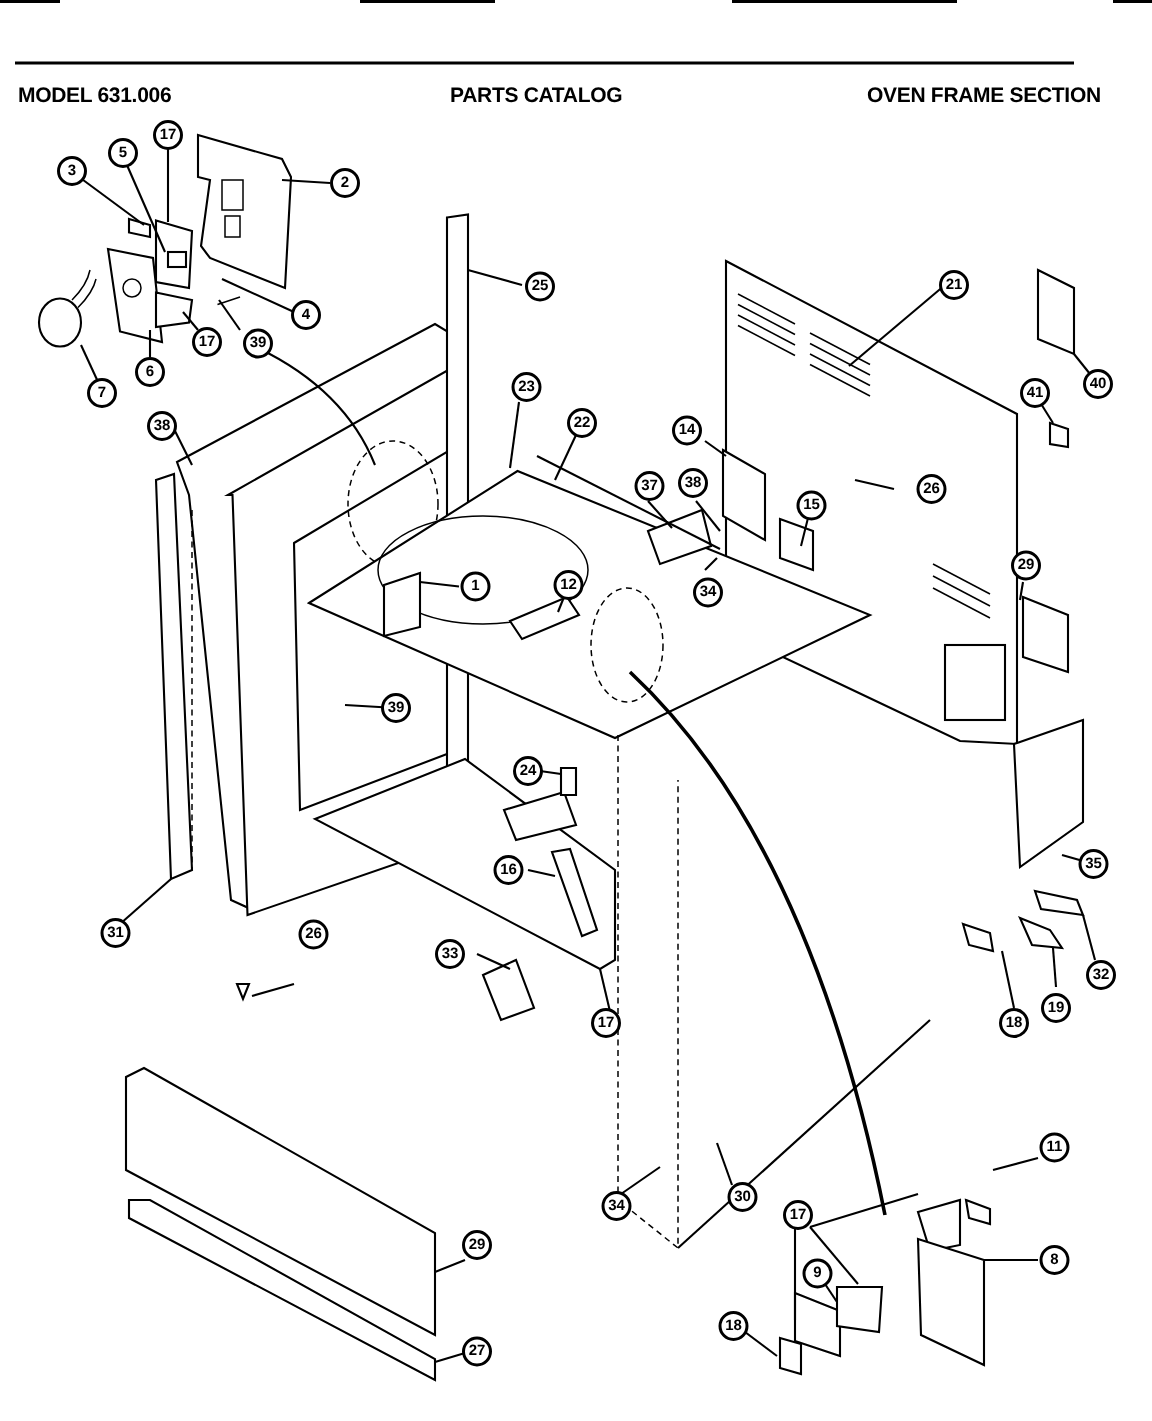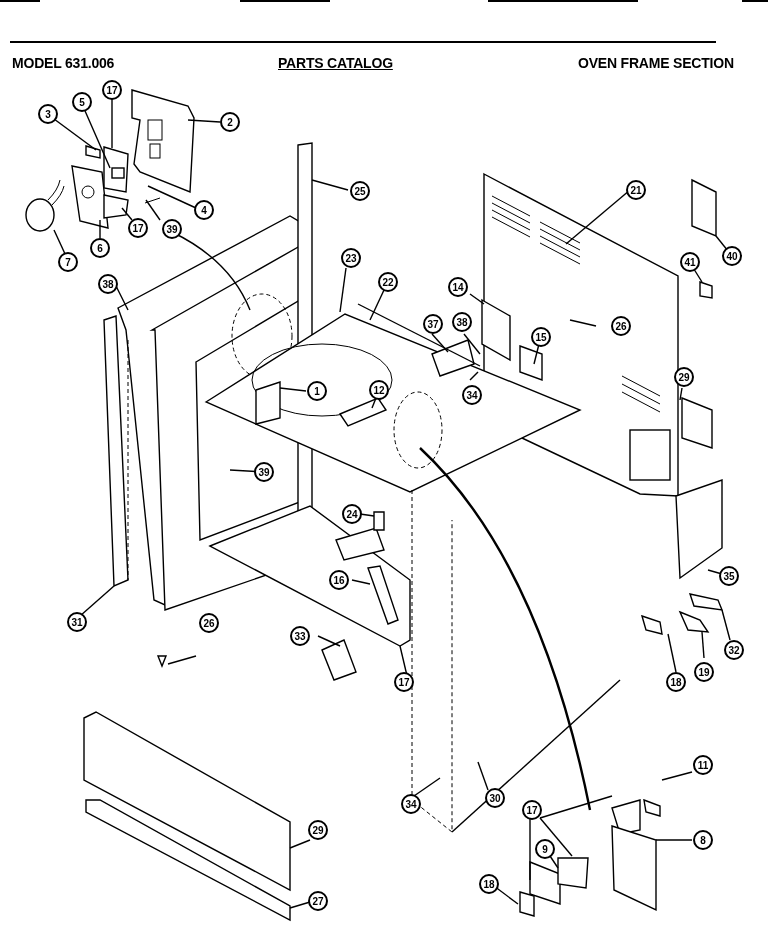--- a/index.html
+++ b/index.html
@@ -1,20 +1,20 @@
 <!DOCTYPE html>
 <html><head>
 <meta charset="utf-8">
 <style>
   html, body { margin:0; padding:0; background:#ffffff; }
   body { width:768px; height:947px; position:relative; overflow:hidden;
          font-family:"Liberation Sans", sans-serif; color:#000; }
   .hdr { position:absolute; top:20px; font-weight:bold; font-size:14px; letter-spacing:-0.2px;margin-top:35px; }
   #model { left:12px; }
-  #catalog { left:278px;text-decoration:underline; }
+  #catalog { left:300px; }
   #section { left:578px; }
   .rule { position:absolute; left:10px; top:41px; width:706px; height:2px; background:#000; }
   .topnoise { position:absolute; top:0; height:2px; background:#000; }
   svg#diagram { position:absolute; left:0; top:0; }
   .callout circle { fill:#fff; stroke:#000; stroke-width:2; }
   .callout text { font-family:"Liberation Sans", sans-serif; font-weight:bold; font-size:10px; text-anchor:middle; dominant-baseline:central; }
   .part { fill:#fff; stroke:#000; stroke-width:1.4; }
   .line { stroke:#000; stroke-width:1.4; fill:none; }
   .thin { stroke:#000; stroke-width:1; fill:none; }
   .dash { stroke:#000; stroke-width:1; fill:none; stroke-dasharray:4 3; }

